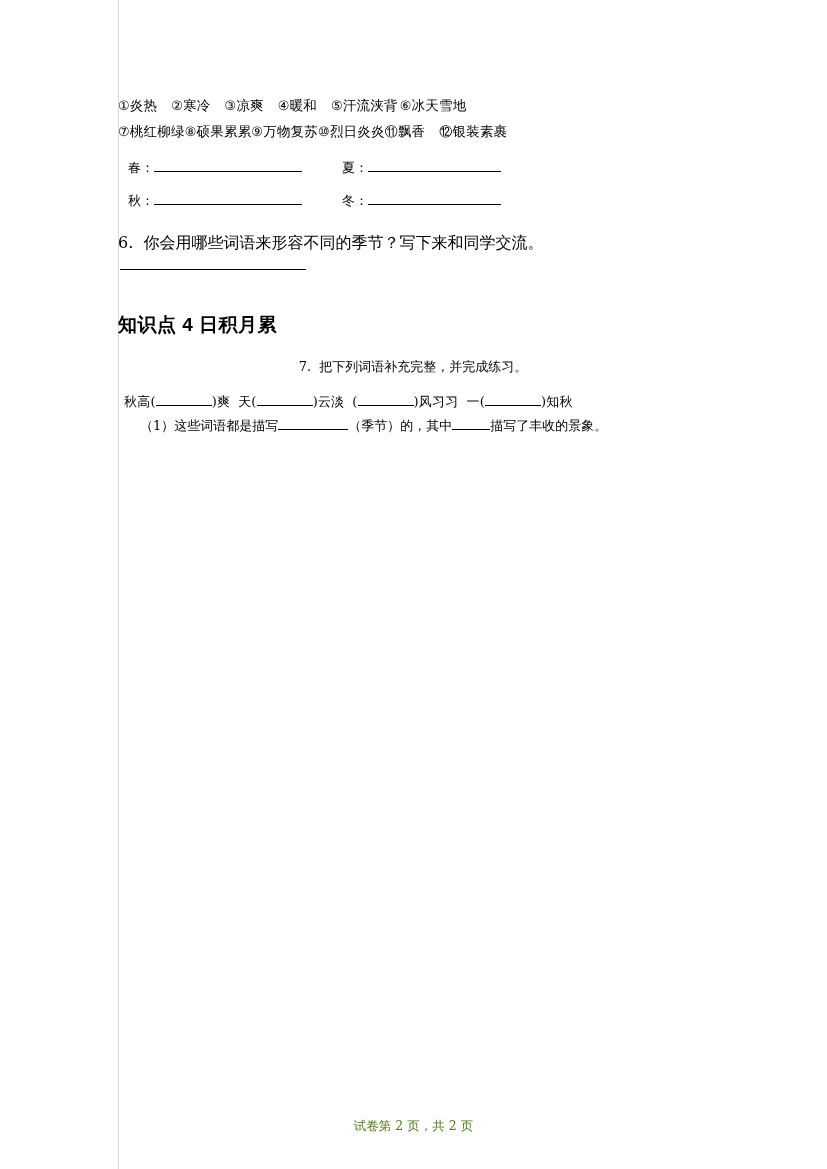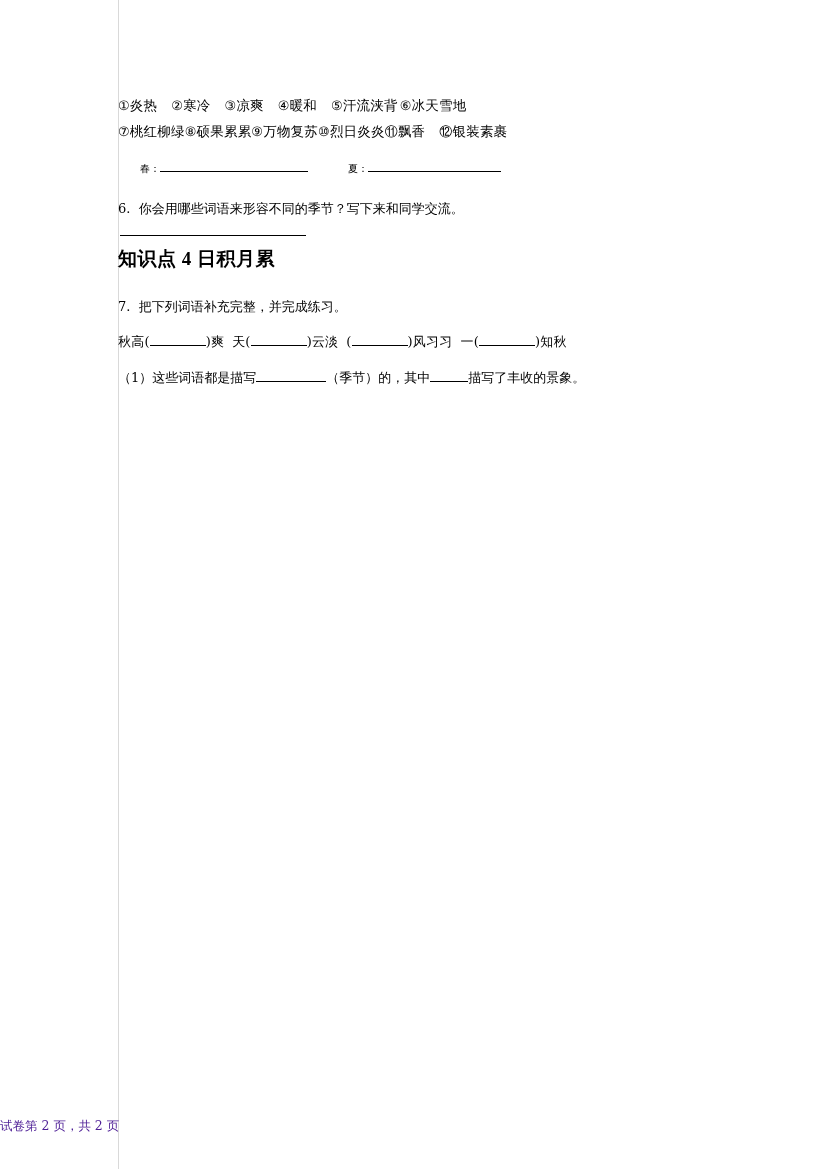--- a/index.html
+++ b/index.html
@@ -38,94 +38,97 @@
   }
   .circled {
     display: inline-block;
     font-size: 13px;
     line-height: 1;
   }
   .gap-wide { display: inline-block; width: 14px; }
   .gap-small { display: inline-block; width: 2px; }
 
   .season-row {
-    font-size: 10px;
+    font-size: 13px;
     margin-top: 14px;
-    padding-left: 22px;
+    padding-left: 10px;
     white-space: nowrap;
   }
   .season-row .lbl {
     display: inline-block;
   }
   .blank-line {
     display: inline-block;
     border-bottom: 1px solid #000;
     height: 13px;
     vertical-align: baseline;
   }
   .bl-150 { width: 148px; }
   .bl-135 { width: 133px; }
   .season-spacer { display: inline-block; width: 40px; }
 
   .q-item {
-    font-size: 13px;
+    font-size: 16px;
     margin-top: 22px;
     line-height: 22px;
   }
   .q-num {
     display: inline-block;
     font-family: "DejaVu Serif", "Liberation Serif", serif;
   }
   .answer-rule {
     margin-top: 14px;
     margin-left: 2px;
     width: 186px;
     border-bottom: 1px solid #000;
     height: 1px;
   }
 
   .section-title {
-    font-family: Liberation Serif, serif;
+    font-family: Liberation Sans, sans-serif;
     font-weight: bold;
     font-size: 19px;
-    margin-top: 10px;
+    margin-top: 42px;
     letter-spacing: 0.5px;
   }
 
   .q7 {
     font-size: 13px;
-    margin-top: 26px;
+    margin-top: 20px;
+    text-align: center;
   }
   .idiom-row {
     font-size: 13px;
     margin-top: 16px;
+    padding-left: 6px;
     white-space: nowrap;
     letter-spacing: 0.2px;
   }
   .bl-58 { width: 56px; }
   .sp8 { display: inline-block; width: 8px; }
   .sp14 { display: inline-block; width: 14px; }
 
   .sub-q {
     font-size: 13px;
-    margin-top: 16px;
-    padding-left: 0;
+    margin-top: 4px;
+    padding-left: 22px;
     line-height: 22px;
   }
   .bl-72 { width: 70px; }
   .bl-40 { width: 38px; }
   .bl-66 { width: 64px; }
 
   .footer {
     position: absolute;
     left: 0;
     top: 1118px;
     width: 827px;
+    text-align: center;
     font-size: 12.5px;
-    color: #4c1d95;
+    color: #4d7c0f;
   }
   .left-rule {
     position: absolute;
     left: 118px;
     top: 0;
     width: 1px;
     height: 1169px;
     background: #d9d9d9;
   }
 </style>
@@ -143,20 +146,23 @@
     </div>
 
     <div class="word-bank-line">
       <span class="item"><span class="circled">⑦</span><span>桃红柳绿</span></span><span class="item"><span class="circled">⑧</span><span>硕果累累</span></span><span class="item"><span class="circled">⑨</span><span>万物复苏</span></span><span class="item"><span class="circled">⑩</span><span>烈日炎炎</span></span><span class="item"><span class="circled">⑪</span><span>飘香</span></span><span class="gap-wide"></span><span class="item"><span class="circled">⑫</span><span>银装素裹</span></span>
     </div>
 
     <div class="season-row">
       <span class="lbl">春：</span><span class="blank-line bl-150"></span><span class="season-spacer"></span><span class="lbl">夏：</span><span class="blank-line bl-135"></span>
     </div>
 
+    <div class="season-row">
+      <span class="lbl">秋：</span><span class="blank-line bl-150"></span><span class="season-spacer"></span><span class="lbl">冬：</span><span class="blank-line bl-135"></span>
+    </div>
 
     <div class="q-item">
       <span class="q-num">6.</span>&nbsp;&nbsp;<span>你会用哪些词语来形容不同的季节？写下来和同学交流。</span>
     </div>
 
     <div class="answer-rule"></div>
 
     <div class="section-title">知识点 4 日积月累</div>
 
     <div class="q7">

